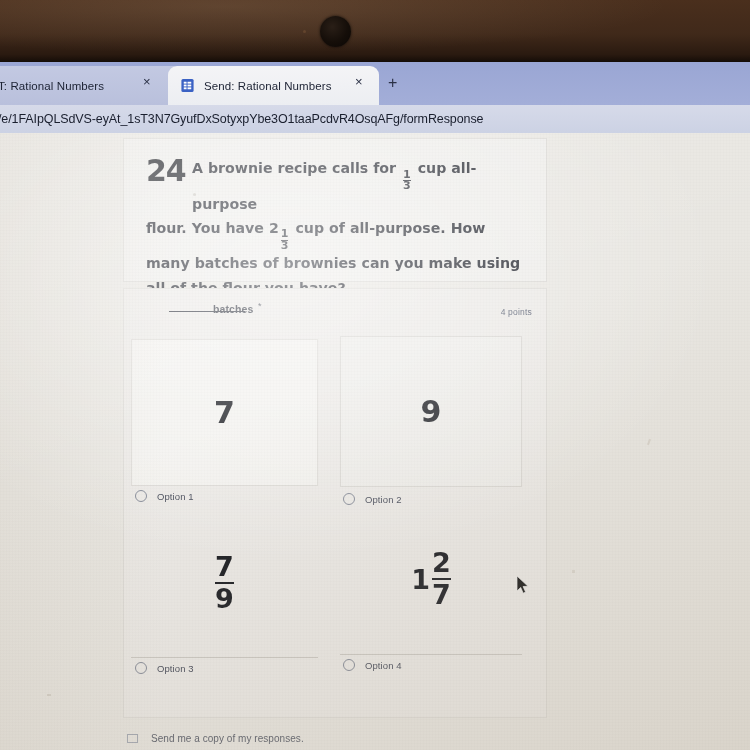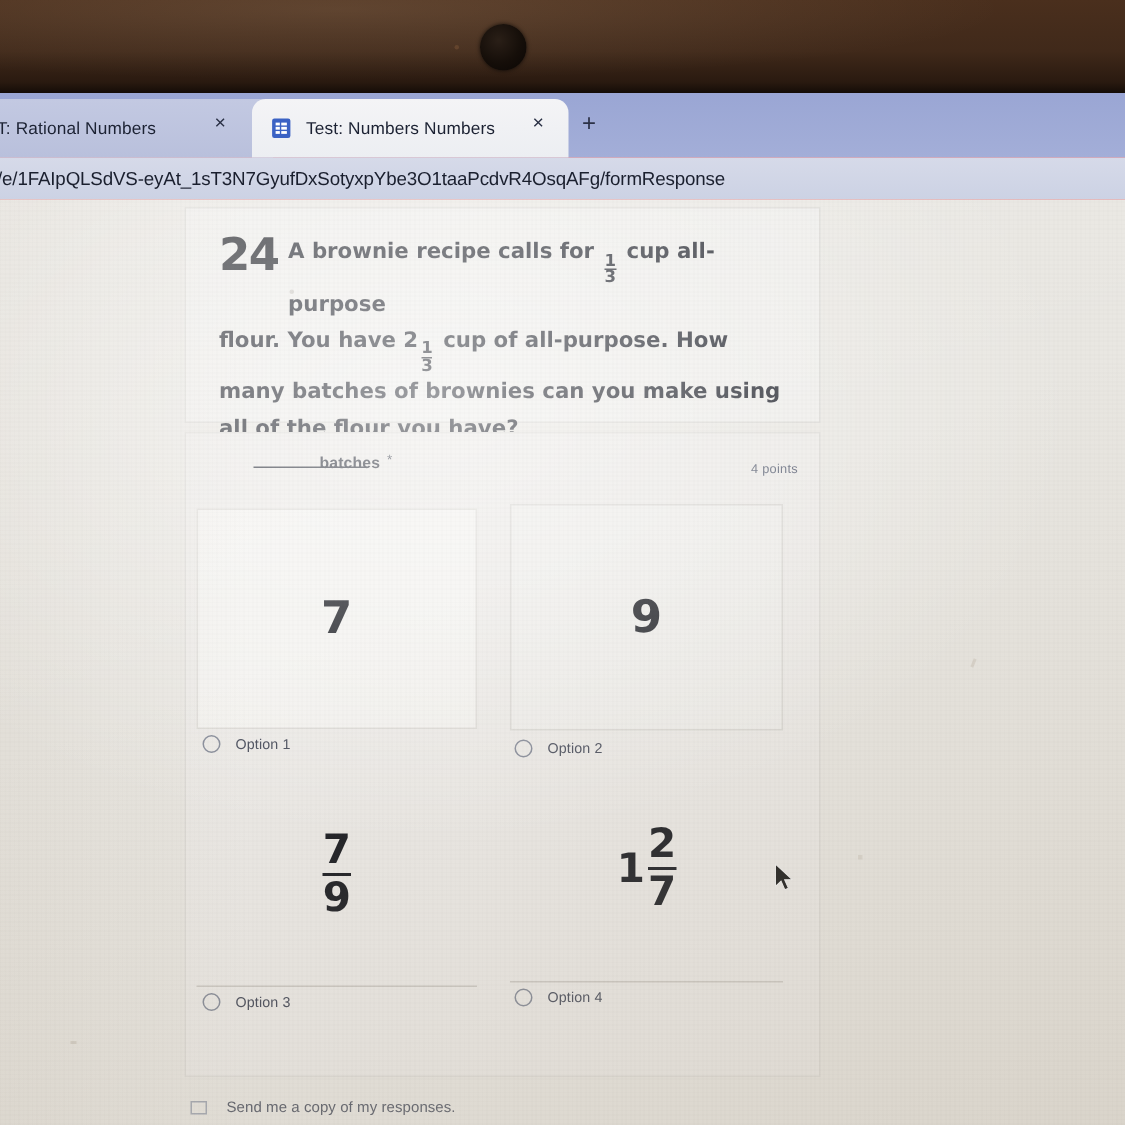--- a/index.html
+++ b/index.html
@@ -12,21 +12,21 @@
     height: 750px;
     overflow: hidden;
     font-family: "Liberation Sans", sans-serif;
   }
 
   #screen {
     position: relative;
     width: 750px;
     height: 750px;
     overflow: hidden;
-    background: #ef4444;
+    background: #fde047;
   }
 
   
   .bezel {
     position: absolute;
     left: 0; top: 0;
     width: 750px;
     height: 62px;
     background: linear-gradient(180deg, #4a2f1d 0%, #40291a 55%, #2a1a10 88%, #140c07 100%);
   }
@@ -358,21 +358,21 @@
     <div class="tab tab-active">
       <svg class="tab-favicon" viewBox="0 0 16 16">
         <rect x="1.5" y="1" width="13" height="14" rx="1.6" fill="#3b62c4"></rect>
         <rect x="4" y="4" width="3" height="2" fill="#ffffff"></rect>
         <rect x="8" y="4" width="4" height="2" fill="#ffffff"></rect>
         <rect x="4" y="7" width="3" height="2" fill="#ffffff"></rect>
         <rect x="8" y="7" width="4" height="2" fill="#ffffff"></rect>
         <rect x="4" y="10" width="3" height="2" fill="#ffffff"></rect>
         <rect x="8" y="10" width="4" height="2" fill="#ffffff"></rect>
       </svg>
-      <span class="tab-title">Test: Numbers Numbers</span>
+      <span class="tab-title">Send: Rational Numbers</span>
     </div>
     <span class="tab-close tab-close-2">×</span>
 
     <span class="tab-newbtn">+</span>
   </div>
 
   <div class="urlbar">
     <span class="urltext">/e/1FAIpQLSdVS-eyAt_1sT3N7GyufDxSotyxpYbe3O1taaPcdvR4OsqAFg/formResponse</span>
   </div>
 

